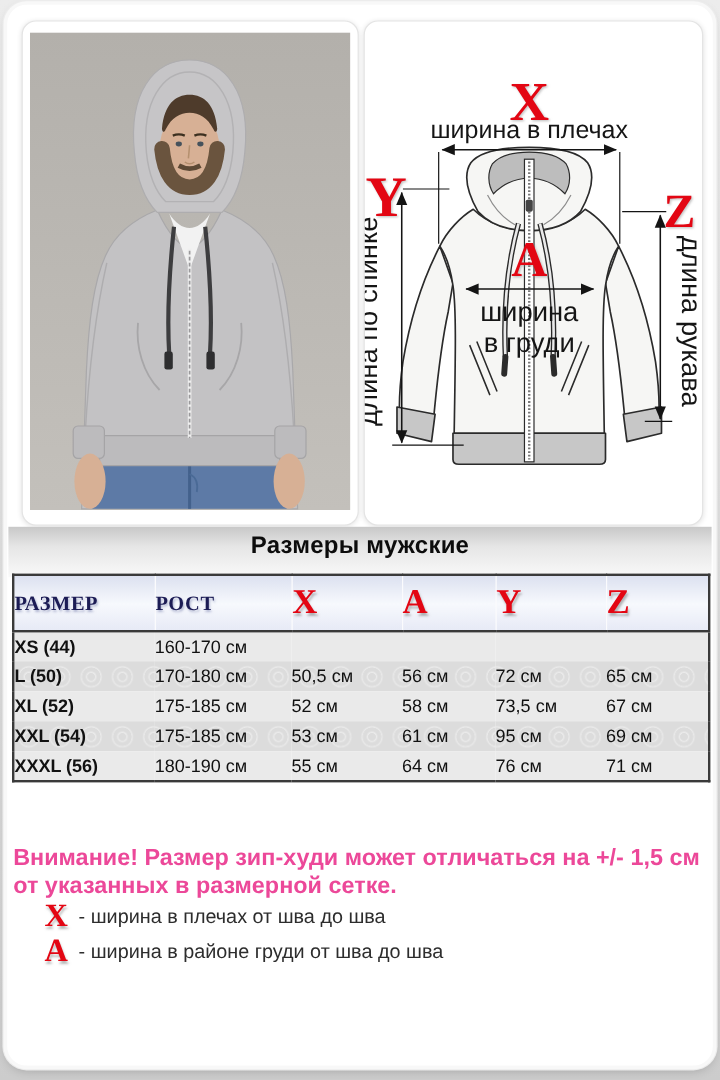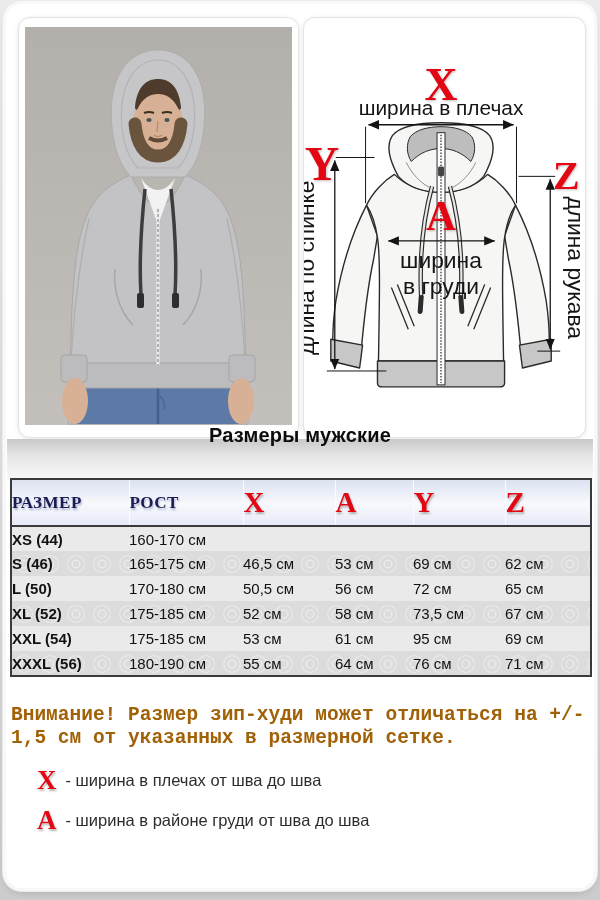--- a/index.html
+++ b/index.html
@@ -23,21 +23,21 @@
   .photo-card { left:18px; width:281px; }
   .diagram-card { left:303px; width:283px; }
   .photo-svg { position:absolute; left:6px; top:9px; width:267px; height:398px; display:block; }
   .diagram-svg { position:absolute; left:0; top:0; width:281px; height:419px; display:block; }
 
   .mid-band {
     position:absolute; left:7px; top:439px; width:586px; height:42px;
     background:linear-gradient(180deg,#c8c8c8 0%, #e6e6e6 40%, #f9f9f9 100%);
   }
   .page-title {
-    position:absolute; left:0; top:424px; width:600px; text-align:center;
+    position:absolute; left:0; top:444px; width:600px; text-align:center;
     font-size:20px; font-weight:bold; color:#0c0c0c; letter-spacing:.2px;
   }
 
   table.size-table {
     position:absolute; left:10px; top:478px; width:580px;
     border-collapse:collapse; table-layout:fixed;
     border:2px solid #3a3a3a;
     font-family:"Liberation Sans",sans-serif;
   }
   table.size-table thead th {
@@ -64,25 +64,25 @@
     background-color:#dcdcdc;
     background-image:
       radial-gradient(circle at 13px 13px, transparent 3px, rgba(250,250,250,.55) 3.5px, transparent 5px, transparent 7.5px, rgba(250,250,250,.5) 8px, transparent 9.5px);
     background-size:26px 26px;
   }
   td.size-cell   { text-align:left; padding-left:12px; font-weight:bold; }
   td.height-cell { text-align:left; padding-left:20px; }
 
   .warning {
     position:absolute; left:11px; top:704px; width:582px;
-    font-size:19.5px; font-weight:bold; color:#a16207; line-height:23px;font-family:Liberation Mono, monospace;
+    font-size:19.5px; font-weight:bold; color:#ec4899; line-height:23px;
   }
   .legend { position:absolute; left:11px; top:752px; width:578px; }
   .legend-item {
-    margin:16px 0 5px 26px; font-size:16.5px; color:#2d2d2d; line-height:24px;
+    margin:0 0 5px 26px; font-size:16.5px; color:#2d2d2d; line-height:24px;
   }
   .legend-letter {
     font-family:"Liberation Serif",serif; font-weight:bold; font-size:27px;
     color:#e30613; text-shadow:1px 2px 2px rgba(125,125,125,.55);
     margin-right:9px; vertical-align:-3px; display:inline-block; line-height:10px;
   }
 
   
   .dletter {
     font-family:"Liberation Serif",serif; font-weight:bold; fill:#e30613;
@@ -227,28 +227,20 @@
   <tbody>
       <tr>
         <td class="size-cell">XS (44)</td>
         <td class="height-cell">160-170 см</td>
         <td class="num-cell"></td>
         <td class="num-cell"></td>
         <td class="num-cell"></td>
         <td class="num-cell"></td>
       </tr>
       <tr>
-        <td class="size-cell">S (46)</td>
-        <td class="height-cell">165-175 см</td>
-        <td class="num-cell">46,5 см</td>
-        <td class="num-cell">53 см</td>
-        <td class="num-cell">69 см</td>
-        <td class="num-cell">62 см</td>
-      </tr>
-      <tr>
         <td class="size-cell">L (50)</td>
         <td class="height-cell">170-180 см</td>
         <td class="num-cell">50,5 см</td>
         <td class="num-cell">56 см</td>
         <td class="num-cell">72 см</td>
         <td class="num-cell">65 см</td>
       </tr>
       <tr>
         <td class="size-cell">XL (52)</td>
         <td class="height-cell">175-185 см</td>

